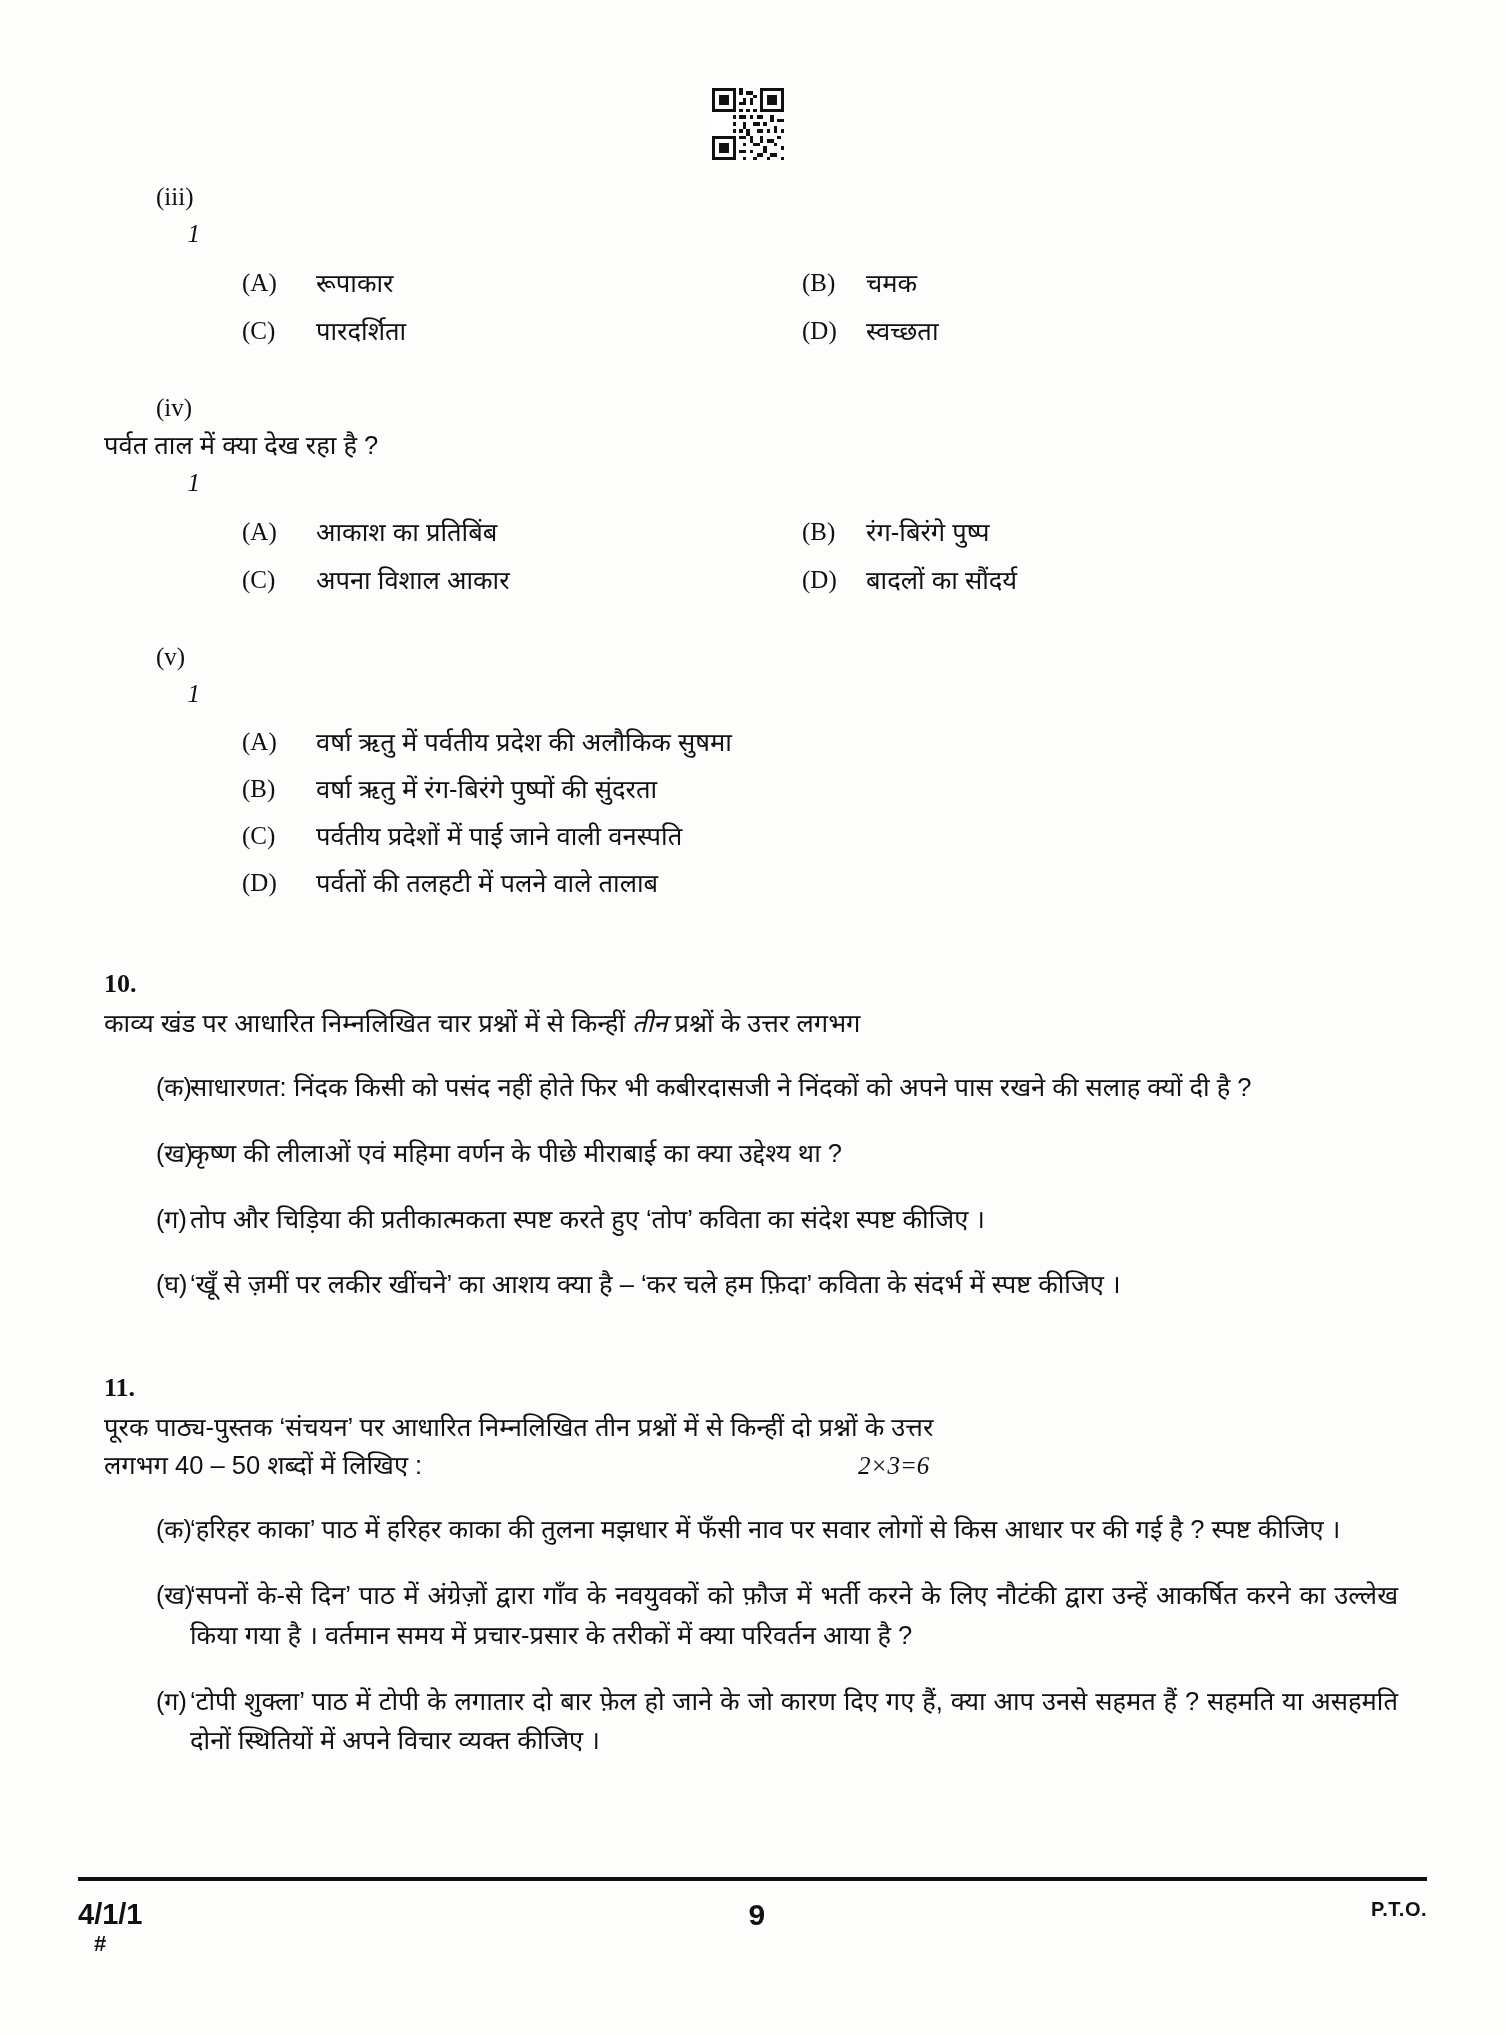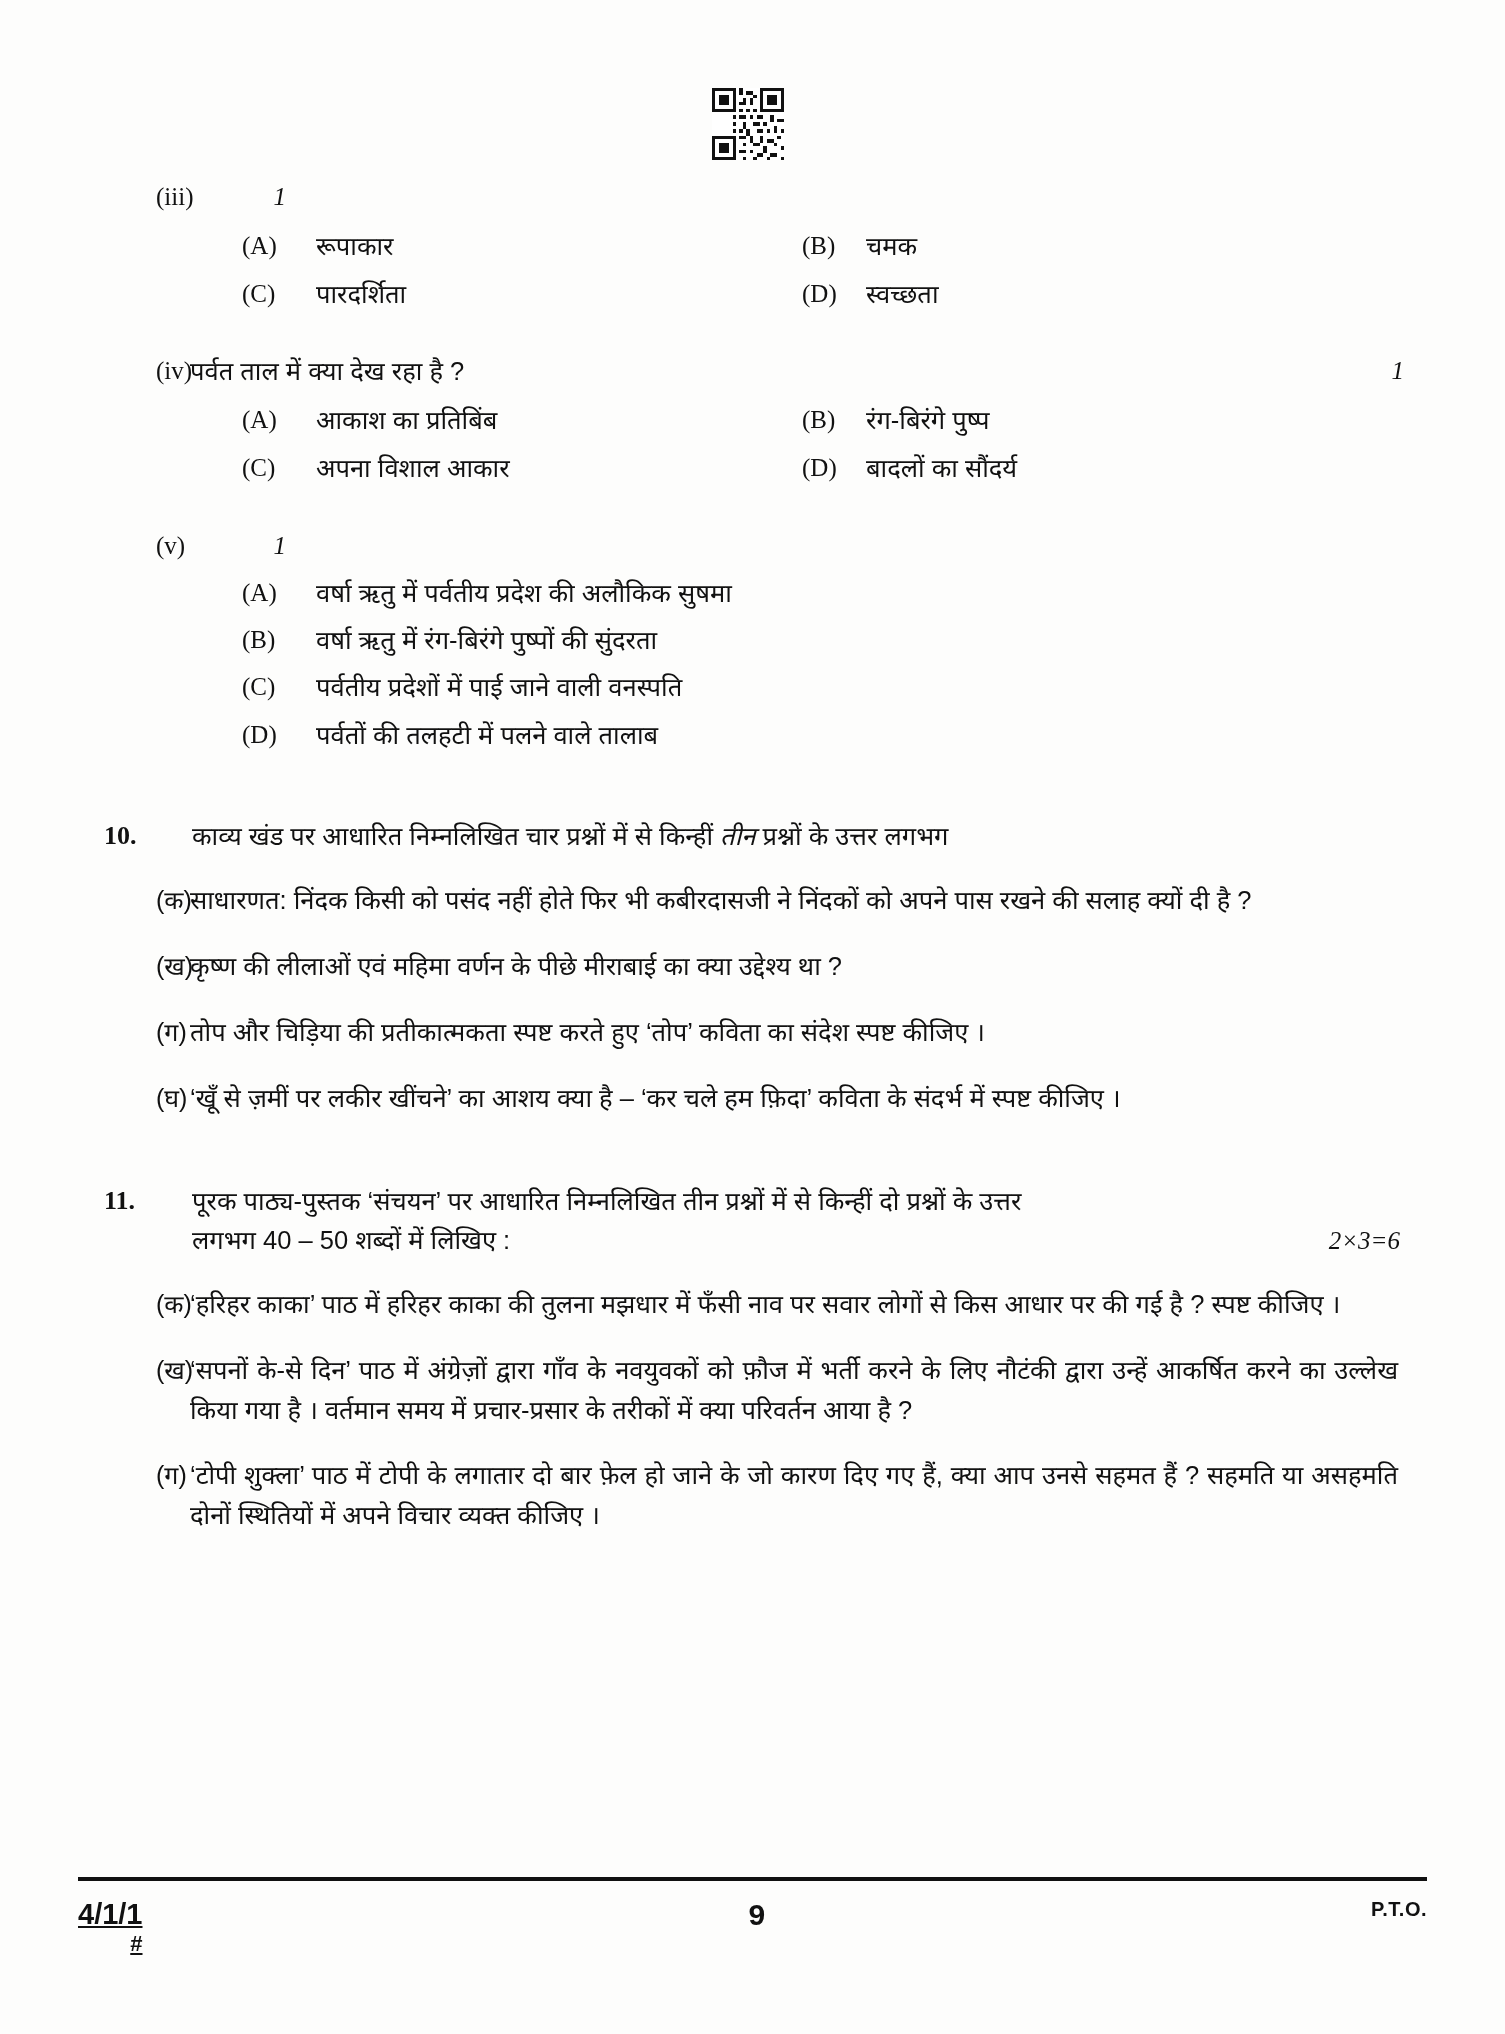--- a/index.html
+++ b/index.html
@@ -38,20 +38,21 @@
     top: 178px;
     left: 104px;
     width: 1300px;
   }
 
   
   .row {
     display: flex;
     align-items: flex-start;
     width: 100%;
+    flex-direction: column;
   }
 
   .lbl {
     flex: 0 0 auto;
     font-family: "Liberation Serif", serif;
     font-size: 25px;
     line-height: 1.48;
     color: #111;
     white-space: nowrap;
   }
@@ -183,21 +184,21 @@
     right: 78px;
     top: 1898px;
     display: flex;
     align-items: flex-start;
     justify-content: space-between;
     font-family: "Liberation Sans", "DejaVu Sans", sans-serif;
     font-weight: bold;
     font-size: 29px;
     color: #111;
   }
-  .footer-left { text-align: right; line-height: 1.15; text-decoration: underline; }
+  .footer-left { text-align: left; line-height: 1.15; }
   .footer-hash {
     display: block;
     font-size: 22px;
     padding-left: 16px;
   }
   .footer-center { font-size: 30px; }
   .footer-right { font-size: 20px; letter-spacing: 0.5px; }
 </style>
 </head>
 <body>

